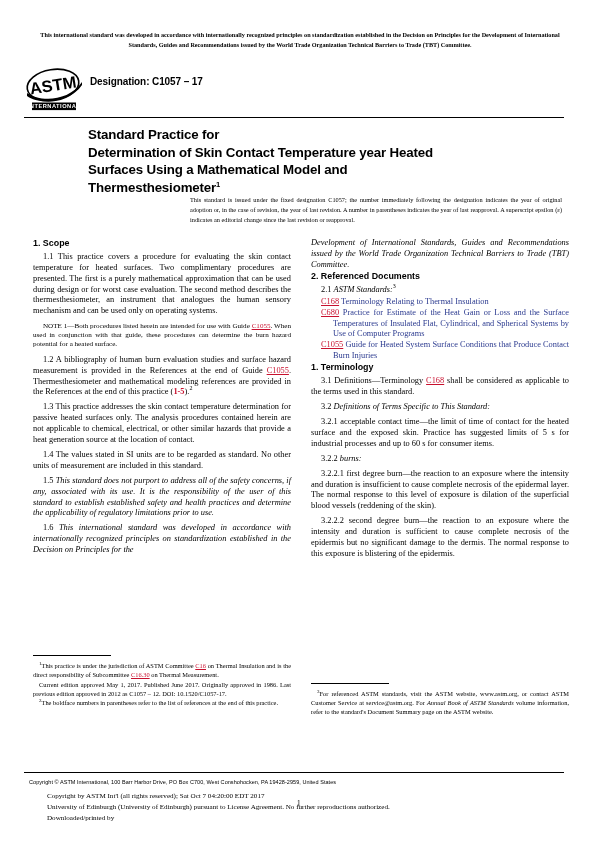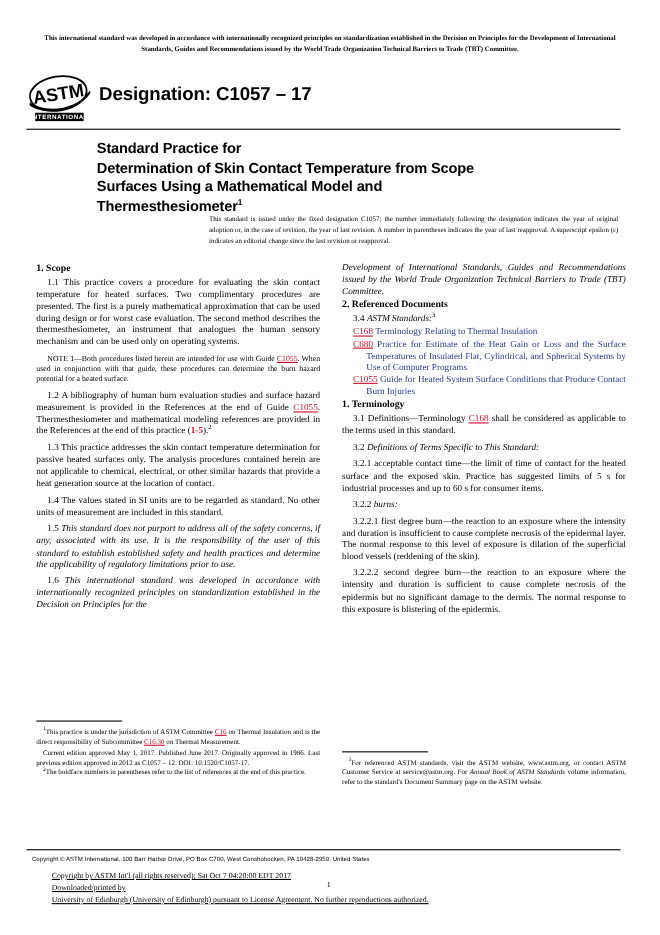--- a/index.html
+++ b/index.html
@@ -50,21 +50,21 @@
     width: 62px;
     height: 46px;
   }
   .astm-logo svg { display: block; }
   .designation {
     position: absolute;
     left: 66px;
     top: 10px;
     font-family: "Liberation Sans", sans-serif;
     font-weight: bold;
-    font-size: 17px;
+    font-size: 10px;
     letter-spacing: -0.1px;
   }
   .rule-top {
     position: absolute;
     left: 24px;
     top: 117px;
     width: 540px;
     height: 1.4px;
     background: #000;
   }
@@ -110,21 +110,21 @@
   }
   .col-left  { left: 33px; }
   .col-right { left: 311px; }
 
   h2.sec {
     font-size: 8.9px;
     font-weight: bold;
     margin: 0 0 2.5px 0;
     padding: 0;
     text-align: left;
-    font-family: Liberation Serif, serif;
+    font-family: Liberation Sans, sans-serif;
   }
   .sec-gap { margin-top: 9px; }
 
   p.para {
     margin: 0 0 0 0;
     padding: 0;
     text-indent: 10px;
     text-align: justify;
   }
   p.para + p.para { margin-top: 4.2px; }
@@ -205,21 +205,20 @@
     letter-spacing: 0.05px;
     color: #000;
   }
   .dl-block {
     position: absolute;
     left: 47px;
     top: 791px;
     width: 500px;
     font-size: 7.1px;
     line-height: 1.52;
-    text-decoration: underline;
   }
   .page-num {
     position: absolute;
     left: 297px;
     top: 800px;
     font-size: 7.2px;
   }
 </style>
 </head>
 <body>
@@ -239,21 +238,21 @@
           <text x="30" y="42.3" font-family="Liberation Sans, sans-serif" font-size="5.7" font-weight="bold" letter-spacing="0.5" text-anchor="middle" fill="#fff">INTERNATIONAL</text>
         </g>
       </svg>
     </div>
     <div class="designation">Designation: C1057 – 17</div>
   </div>
   <div class="rule-top"></div>
 
   <div class="title-block">
     <span>Standard Practice for</span><br>
-    <span>Determination of Skin Contact Temperature from Scope</span><br>
+    <span>Determination of Skin Contact Temperature year Heated</span><br>
     <span>Surfaces Using a Mathematical Model and</span><br>
     <span>Thermesthesiometer</span><sup>1</sup>
   </div>
 
   <div class="issue-note">This standard is issued under the fixed designation C1057; the number immediately following the designation indicates the year of original adoption or, in the case of revision, the year of last revision. A number in parentheses indicates the year of last reapproval. A superscript epsilon (ε) indicates an editorial change since the last revision or reapproval.</div>
 
   <div class="col col-left">
 
     <h2 class="sec">1. Scope</h2>
 
@@ -292,21 +291,21 @@
     </p>
   </div>
 
   <div class="col col-right">
 
     <p class="para cont ital">Development of International Standards, Guides and Recommendations issued by the World Trade Organization Technical Barriers to Trade (TBT) Committee.</p>
 
     <h2 class="sec sec-gap">2. Referenced Documents</h2>
 
     <p class="para">
-      <span>3.4</span>
+      <span>2.1</span>
       <span class="ital">ASTM Standards:</span><sup>3</sup>
     </p>
 
     <div class="ref-list">
       <p class="ref-entry">
         <span class="link">C168</span>
         <span class="link-blue">Terminology Relating to Thermal Insulation</span>
       </p>
       <p class="ref-entry">
         <span class="link">C680</span>
@@ -367,18 +366,18 @@
     <div class="fn-rule"></div>
     <p class="fn">
       <sup>3</sup><span>For referenced ASTM standards, visit the ASTM website, www.astm.org, or contact ASTM Customer Service at service@astm.org. For </span><span class="ital">Annual Book of ASTM Standards</span><span> volume information, refer to the standard's Document Summary page on the ASTM website.</span>
     </p>
   </div>
 
   <div class="bottom-rule"></div>
   <div class="copyright-line">Copyright © ASTM International, 100 Barr Harbor Drive, PO Box C700, West Conshohocken, PA 19428-2959, United States</div>
   <div class="dl-block">
     <div>Copyright by ASTM Int'l (all rights reserved); Sat Oct  7 04:20:00 EDT 2017</div>
+    <div>University of Edinburgh (University of Edinburgh) pursuant to License Agreement. No further reproductions authorized.</div>
     <div>Downloaded/printed by</div>
-    <div>University of Edinburgh (University of Edinburgh) pursuant to License Agreement. No further reproductions authorized.</div>
   </div>
   <div class="page-num">1</div>
 
 </div>
 
 </body></html>

